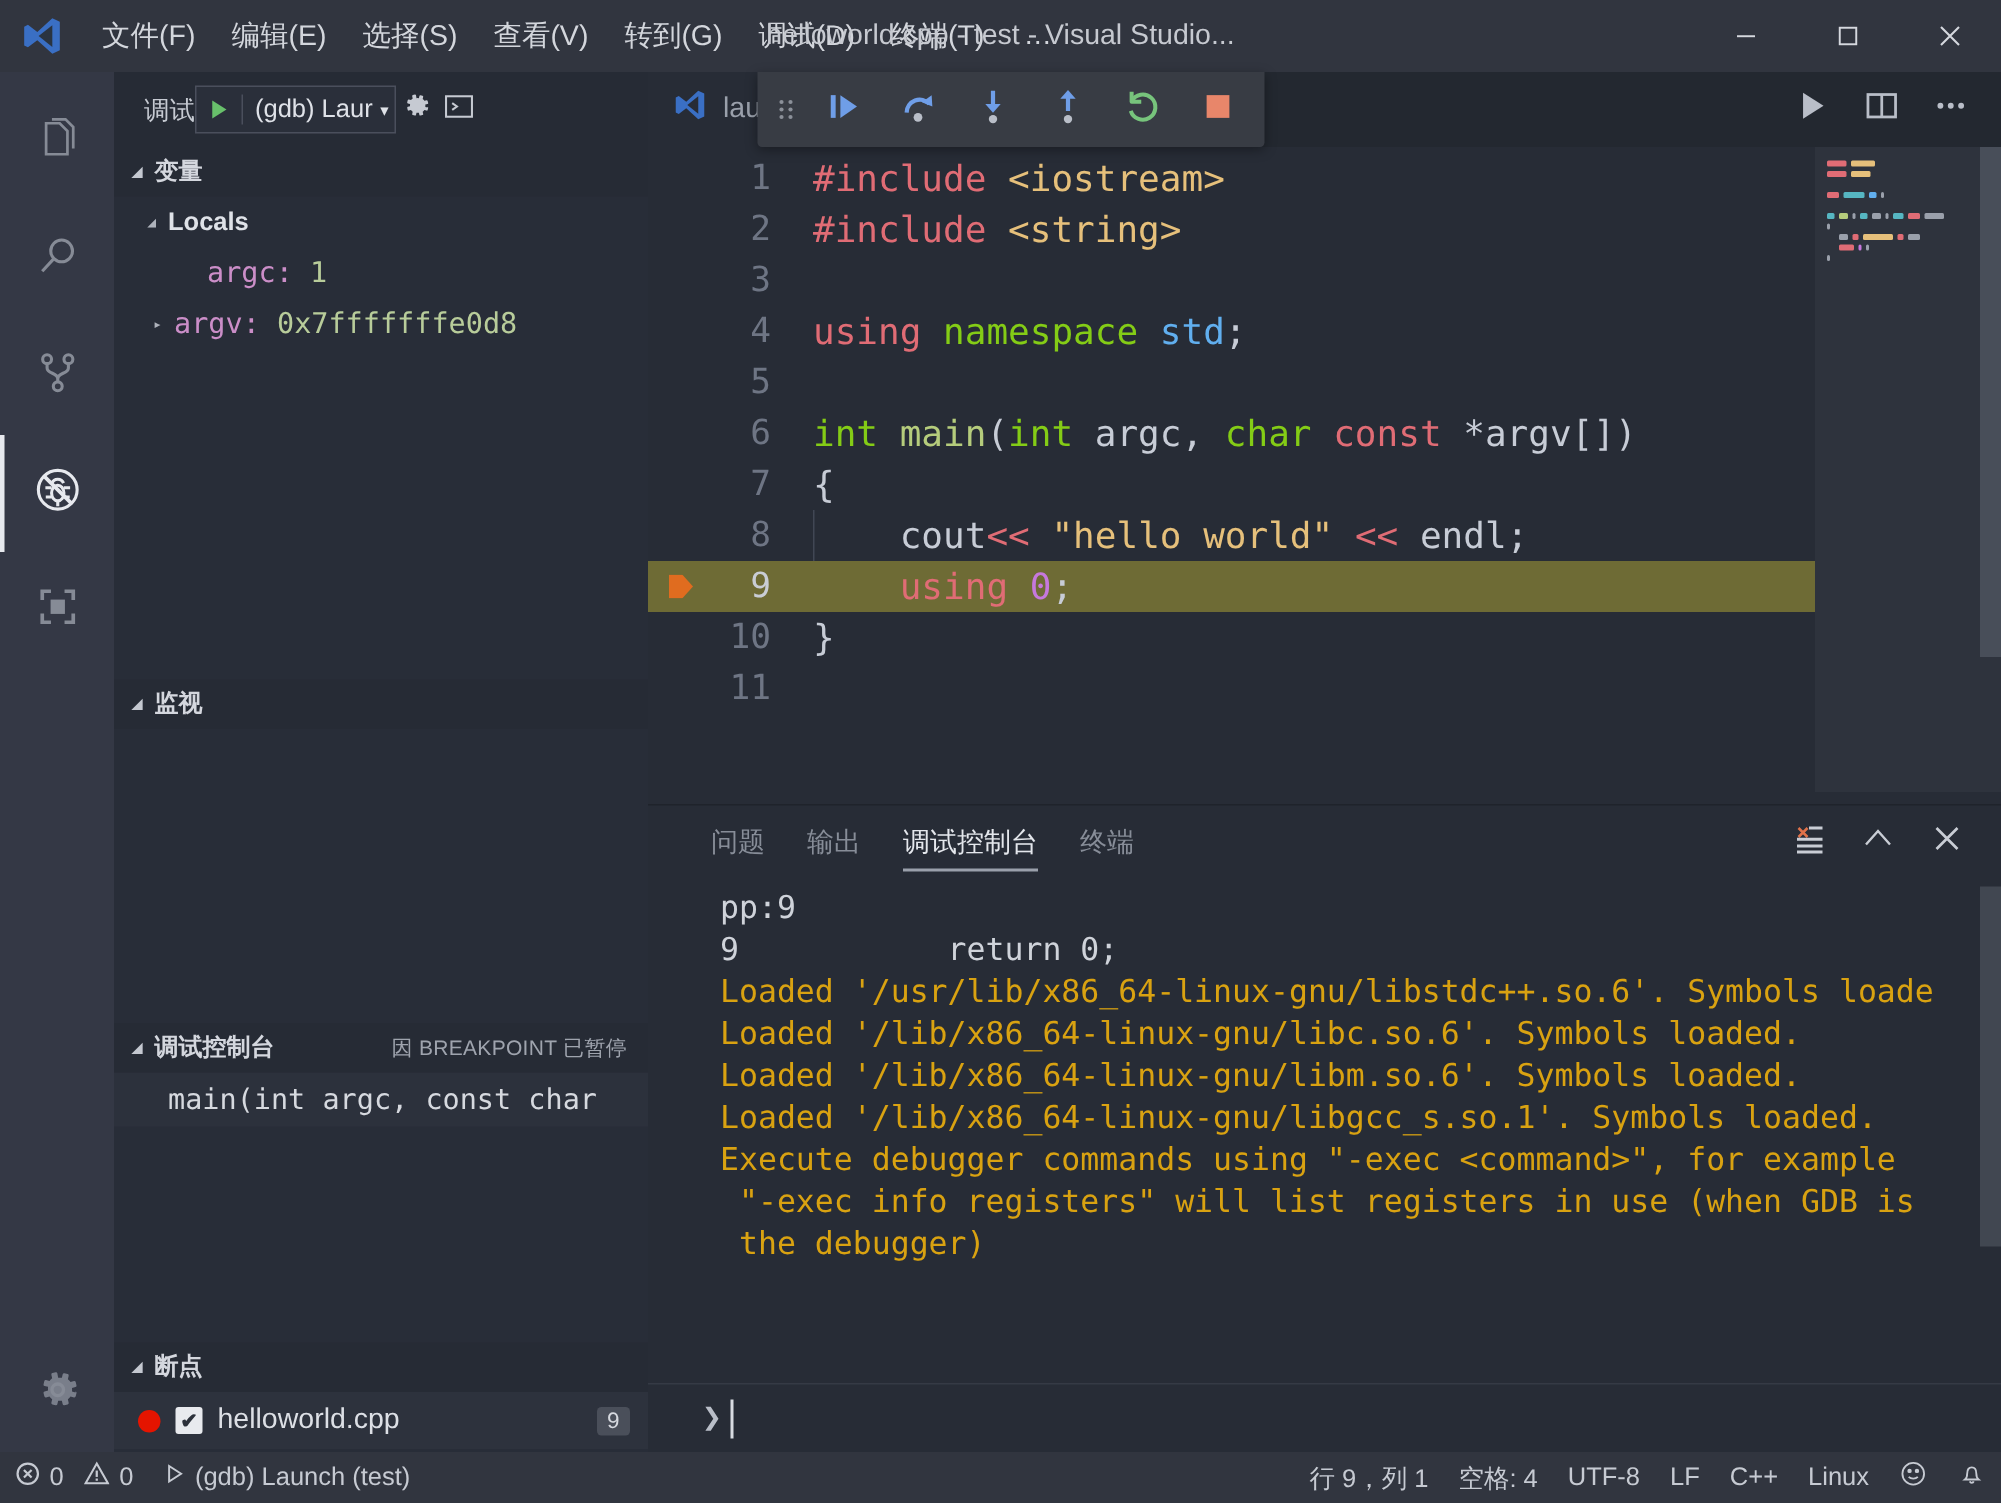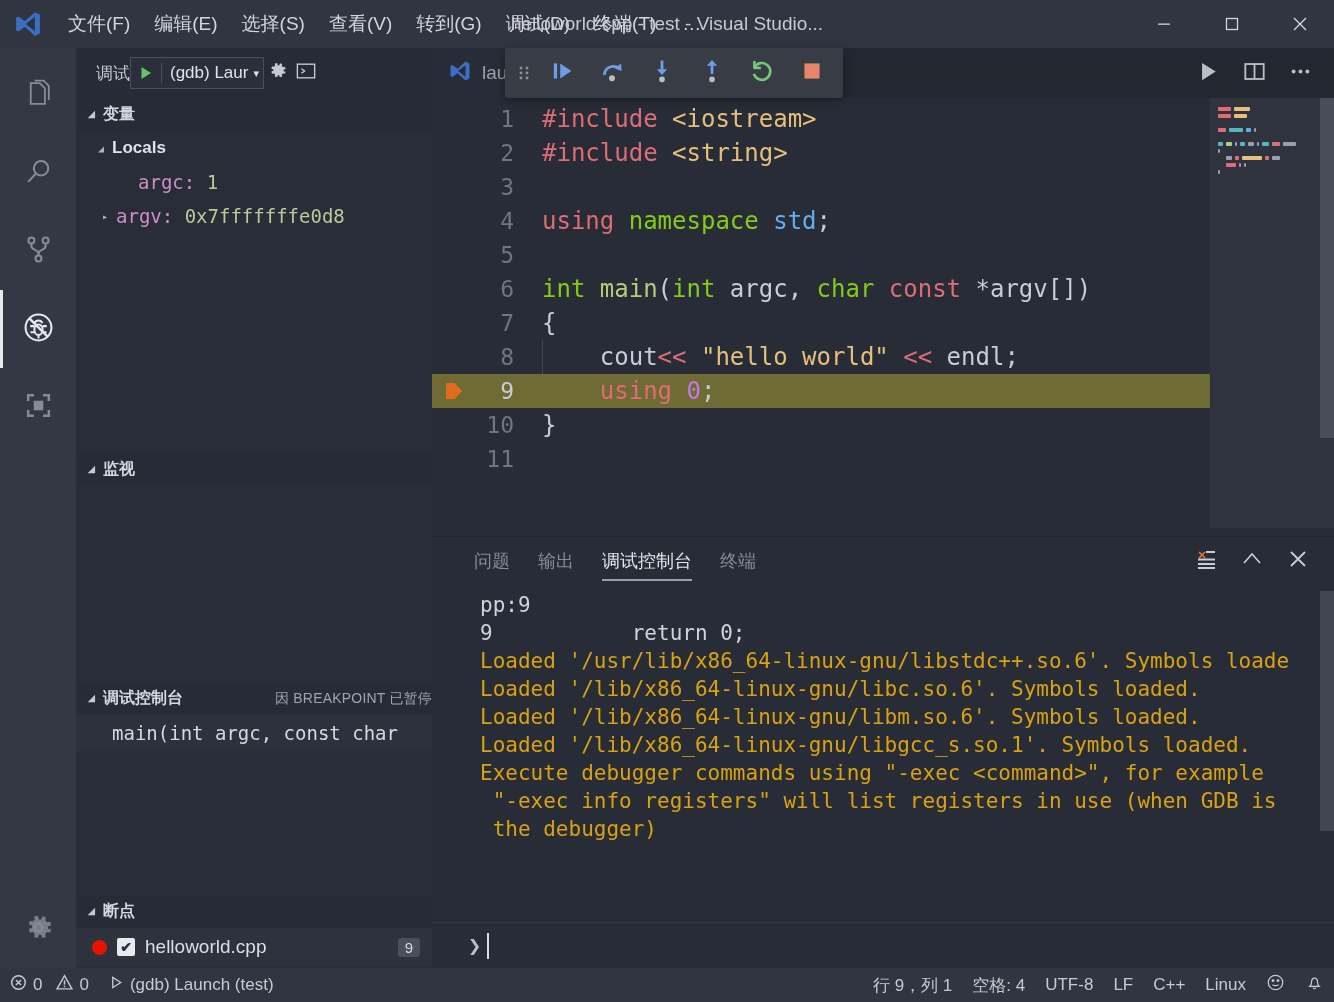--- a/index.html
+++ b/index.html
@@ -77,21 +77,21 @@
   }
   .cfg-caret { font-size: 11px; color: #dfe2e8; }
   .sb-icon-btn { width: 28px; height: 28px; display: flex; align-items: center; justify-content: center; color: #c6cad2; }
 
   .pane-header {
     height: 33px; display: flex; align-items: center; gap: 8px;
     padding-left: 12px; font-size: 16px; color: #d4d7de; font-weight: bold;
     background: #262b35;
   }
   .pane-header .twisty { font-size: 9px; color: #c4c8d0; transform: translateY(-1px); }
-  .pane-header .hint { margin-left: auto; font-weight: normal; font-size: 14px; color: #9fa4ae; letter-spacing: .2px; }
+  .pane-header .hint { margin-left: auto; margin-right: 14px; font-weight: normal; font-size: 14px; color: #9fa4ae; letter-spacing: .2px; }
   .pane-body { background: #282d38; overflow: hidden; position: relative; }
 
   .tree-row {
     height: 34px; display: flex; align-items: center; font-size: 19px;
     font-family: "DejaVu Sans Mono", monospace; white-space: nowrap;
   }
   .tree-row .caret { width: 22px; text-align: center; font-size: 10px; color: #aeb2bb; flex: 0 0 22px; }
   .scope-label { font-family: "Liberation Sans", sans-serif; font-weight: bold; font-size: 17px; color: #dfe2e8; }
   .var-name { color: #cb8ec8; }
   .var-value { color: #b8cc9a; }

